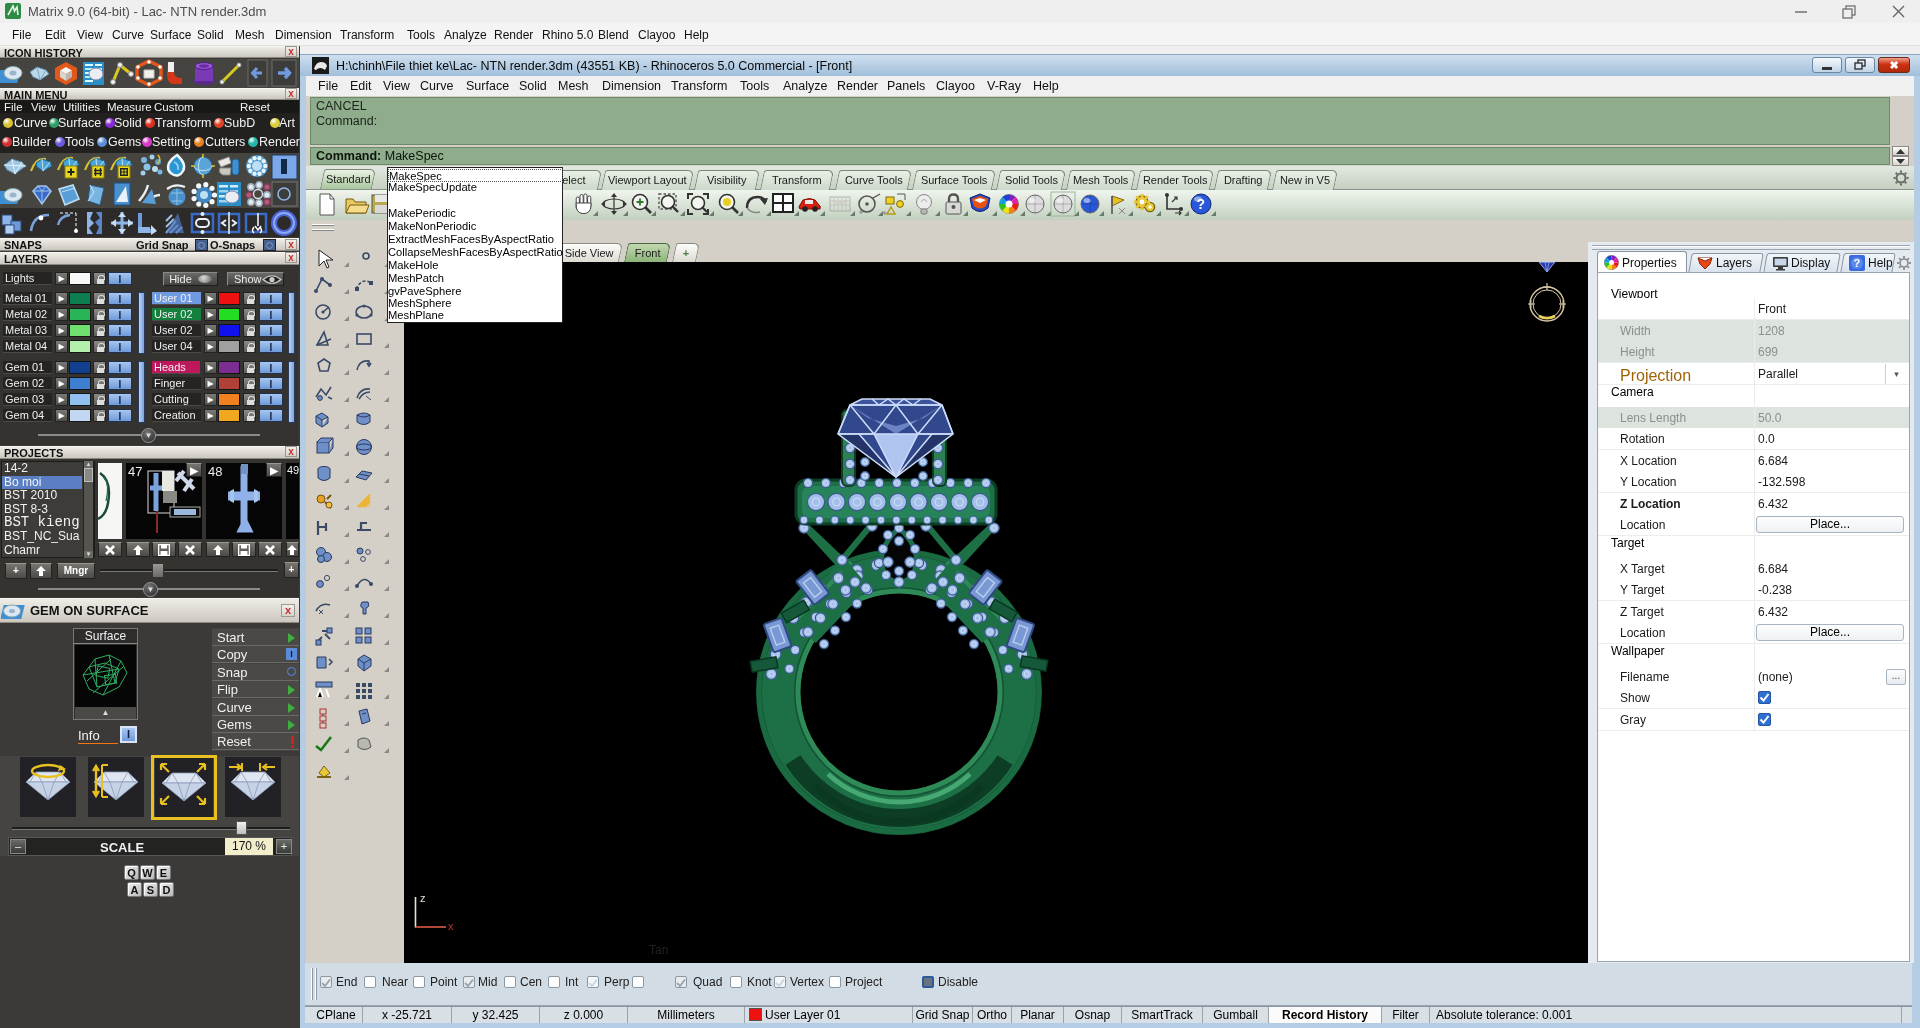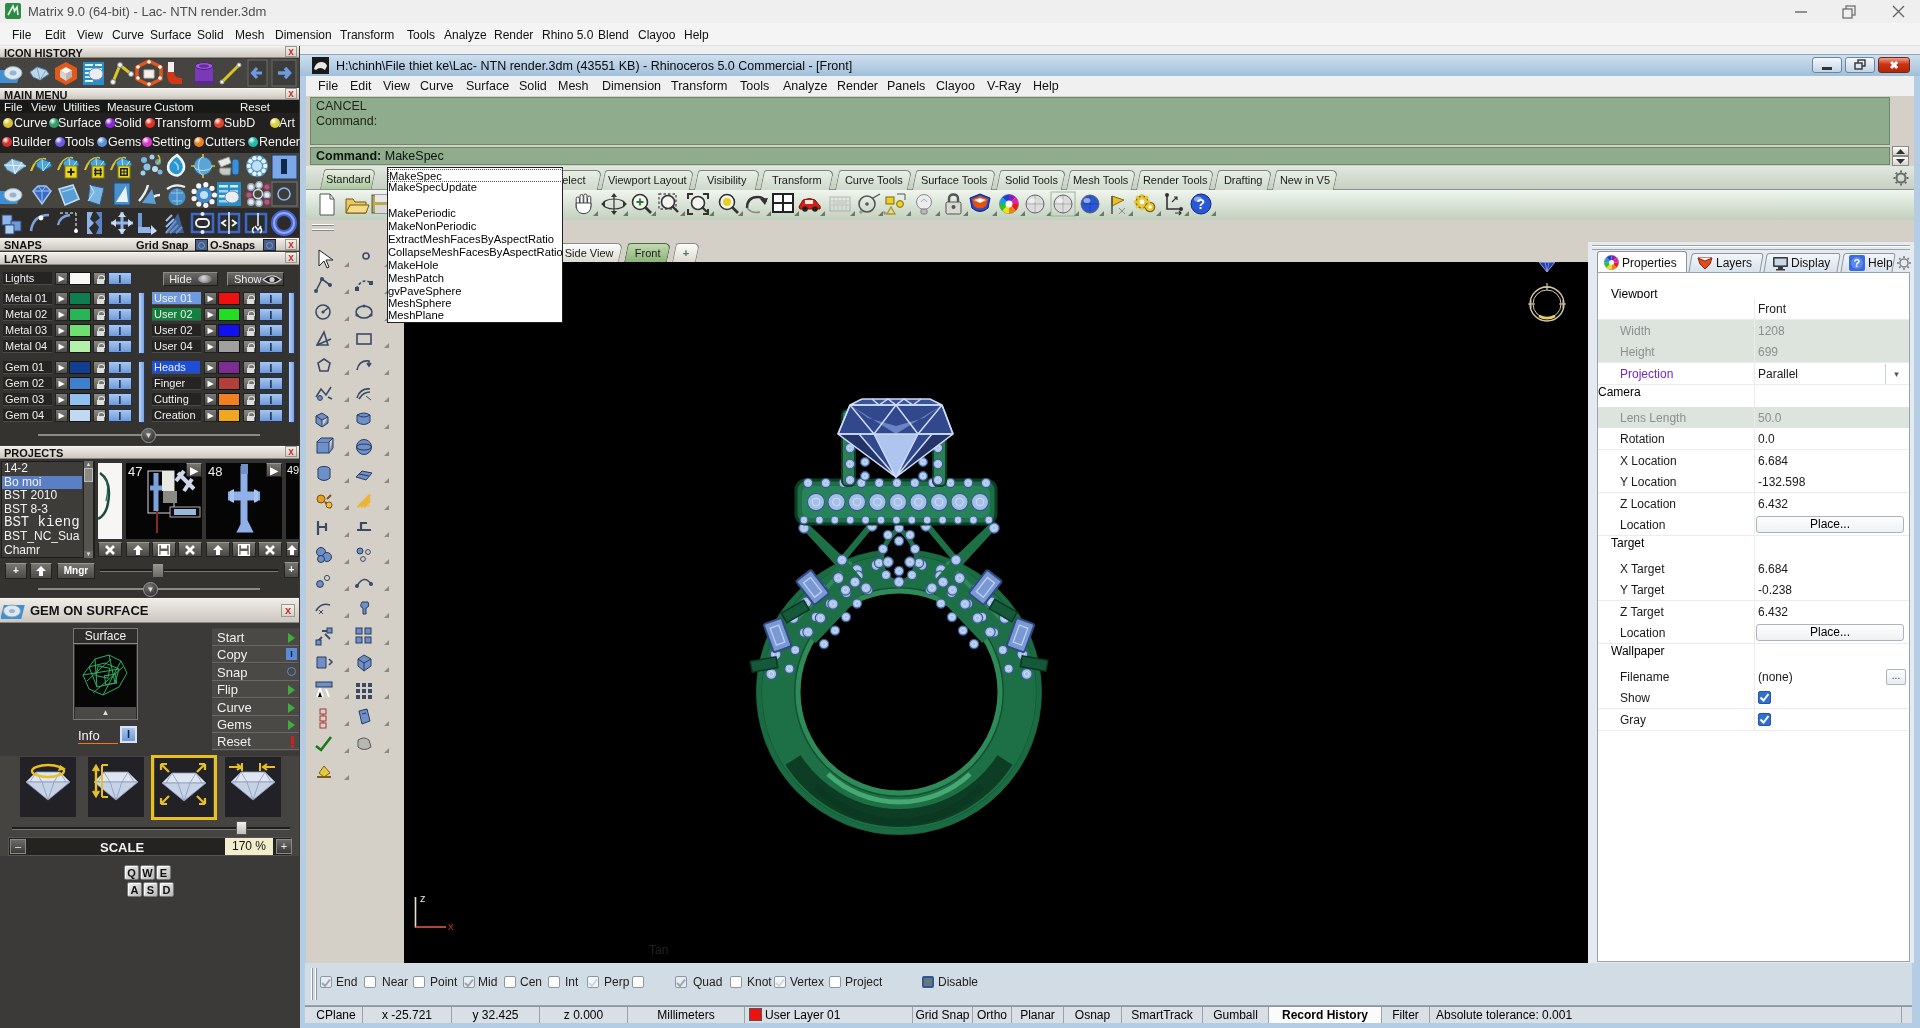--- a/index.html
+++ b/index.html
@@ -440,21 +440,21 @@
 <div class="lname" style="left:152px;top:340px;width:49px;background:#252423;">User 04</div>
 <div class="larr" style="left:204px;top:340px;">▶</div>
 <div class="lsw" style="left:218px;top:340px;background:linear-gradient(#a0a0a0,#a0a0a0);"></div>
 <div class="llock" style="left:243px;top:340px;"></div>
 <div class="lvis" style="left:259px;top:340px;">I</div>
 <div class="lname" style="left:3px;top:361px;width:49px;background:#252423;">Gem 01</div>
 <div class="larr" style="left:55px;top:361px;">▶</div>
 <div class="lsw" style="left:69px;top:361px;background:linear-gradient(#123f8f,#123f8f);"></div>
 <div class="llock" style="left:93px;top:361px;"></div>
 <div class="lvis" style="left:108px;top:361px;">I</div>
-<div class="lname" style="left:152px;top:361px;width:48px;background:#1d4ed8;">Heads</div>
+<div class="lname" style="left:152px;top:361px;width:48px;background:#be185d;">Heads</div>
 <div class="larr" style="left:204px;top:361px;">▶</div>
 <div class="lsw" style="left:218px;top:361px;background:linear-gradient(#7b2d92,#7b2d92);"></div>
 <div class="llock" style="left:243px;top:361px;"></div>
 <div class="lvis" style="left:259px;top:361px;">I</div>
 <div class="lname" style="left:3px;top:377px;width:49px;background:#252423;">Gem 02</div>
 <div class="larr" style="left:55px;top:377px;">▶</div>
 <div class="lsw" style="left:69px;top:377px;background:linear-gradient(#3f7fd0,#3f7fd0);"></div>
 <div class="llock" style="left:93px;top:377px;"></div>
 <div class="lvis" style="left:108px;top:377px;">I</div>
 <div class="lname" style="left:152px;top:377px;width:49px;background:#252423;">Finger</div>
@@ -1558,38 +1558,38 @@
 <div class="abs" style="left:1598px;top:298px;width:311px;height:22px;background:#fff;border-bottom:1px solid #ececec;"></div>
 <div class="abs" style="left:1620px;top:302px;font-size:12px;color:#737373;margin-top:28px;">Title</div>
 <div class="abs" style="left:1758px;top:302px;font-size:12px;color:#1a1a1a;">Front</div>
 <div class="abs" style="left:1598px;top:320px;width:311px;height:22px;background:#dde3dd;border-bottom:1px solid #ececec;"></div>
 <div class="abs" style="left:1620px;top:324px;font-size:12px;color:#8a9090;">Width</div>
 <div class="abs" style="left:1758px;top:324px;font-size:12px;color:#8a9090;">1208</div>
 <div class="abs" style="left:1598px;top:341px;width:311px;height:22px;background:#dde3dd;border-bottom:1px solid #ececec;"></div>
 <div class="abs" style="left:1620px;top:345px;font-size:12px;color:#8a9090;">Height</div>
 <div class="abs" style="left:1758px;top:345px;font-size:12px;color:#8a9090;">699</div>
 <div class="abs" style="left:1598px;top:363px;width:311px;height:22px;background:#fff;border-bottom:1px solid #ececec;"></div>
-<div class="abs" style="left:1620px;top:367px;font-size:12px;color:#6d28d9;">Projection</div>
+<div class="abs" style="left:1620px;top:367px;font-size:16px;color:#a16207;">Projection</div>
 <div class="abs" style="left:1758px;top:367px;font-size:12px;color:#1a1a1a;">Parallel</div>
 <div class="abs" style="left:1885px;top:364px;width:22px;height:20px;border-left:1px solid #c8d0d8;color:#555;font-size:9px;text-align:center;line-height:20px;">▾</div>
-<div class="abs" style="left:1598px;top:385px;width:311px;height:11px;font-size:12px;color:#000;">Camera</div>
+<div class="abs" style="left:1598px;top:385px;width:311px;height:11px;font-size:12px;color:#000;padding-left:13px;">Camera</div>
 <div class="abs" style="left:1598px;top:407px;width:311px;height:22px;background:#dde3dd;border-bottom:1px solid #ececec;"></div>
 <div class="abs" style="left:1620px;top:411px;font-size:12px;color:#8a9090;">Lens Length</div>
 <div class="abs" style="left:1758px;top:411px;font-size:12px;color:#8a9090;">50.0</div>
 <div class="abs" style="left:1598px;top:428px;width:311px;height:22px;background:#fff;border-bottom:1px solid #ececec;"></div>
 <div class="abs" style="left:1620px;top:432px;font-size:12px;color:#1a1a1a;">Rotation</div>
 <div class="abs" style="left:1758px;top:432px;font-size:12px;color:#1a1a1a;">0.0</div>
 <div class="abs" style="left:1598px;top:450px;width:311px;height:22px;background:#fff;border-bottom:1px solid #ececec;"></div>
 <div class="abs" style="left:1620px;top:454px;font-size:12px;color:#1a1a1a;">X Location</div>
 <div class="abs" style="left:1758px;top:454px;font-size:12px;color:#1a1a1a;">6.684</div>
 <div class="abs" style="left:1598px;top:471px;width:311px;height:22px;background:#fff;border-bottom:1px solid #ececec;"></div>
 <div class="abs" style="left:1620px;top:475px;font-size:12px;color:#1a1a1a;">Y Location</div>
 <div class="abs" style="left:1758px;top:475px;font-size:12px;color:#1a1a1a;">-132.598</div>
 <div class="abs" style="left:1598px;top:493px;width:311px;height:22px;background:#fff;border-bottom:1px solid #ececec;"></div>
-<div class="abs" style="left:1620px;top:497px;font-size:12px;color:#1a1a1a;">Z Location</div>
+<div class="abs" style="left:1620px;top:497px;font-size:12px;color:#1a1a1a;font-weight:bold;">Z Location</div>
 <div class="abs" style="left:1758px;top:497px;font-size:12px;color:#1a1a1a;">6.432</div>
 <div class="abs" style="left:1598px;top:514px;width:311px;height:22px;background:#fff;border-bottom:1px solid #ececec;"></div>
 <div class="abs" style="left:1620px;top:518px;font-size:12px;color:#1a1a1a;">Location</div>
 <div class="placebtn" style="left:1756px;top:516px;">Place...</div>
 <div class="abs" style="left:1598px;top:536px;width:311px;height:11px;font-size:12px;color:#000;padding-left:13px;">Target</div>
 <div class="abs" style="left:1598px;top:558px;width:311px;height:22px;background:#fff;border-bottom:1px solid #ececec;"></div>
 <div class="abs" style="left:1620px;top:562px;font-size:12px;color:#1a1a1a;">X Target</div>
 <div class="abs" style="left:1758px;top:562px;font-size:12px;color:#1a1a1a;">6.684</div>
 <div class="abs" style="left:1598px;top:579px;width:311px;height:22px;background:#fff;border-bottom:1px solid #ececec;"></div>
 <div class="abs" style="left:1620px;top:583px;font-size:12px;color:#1a1a1a;">Y Target</div>

